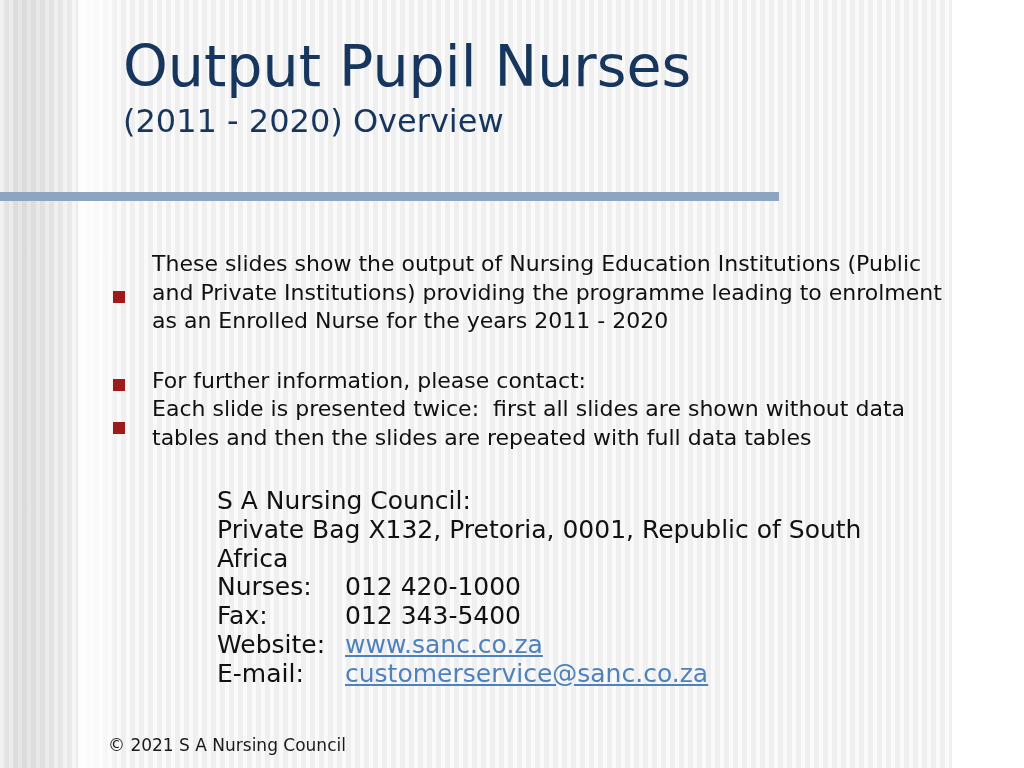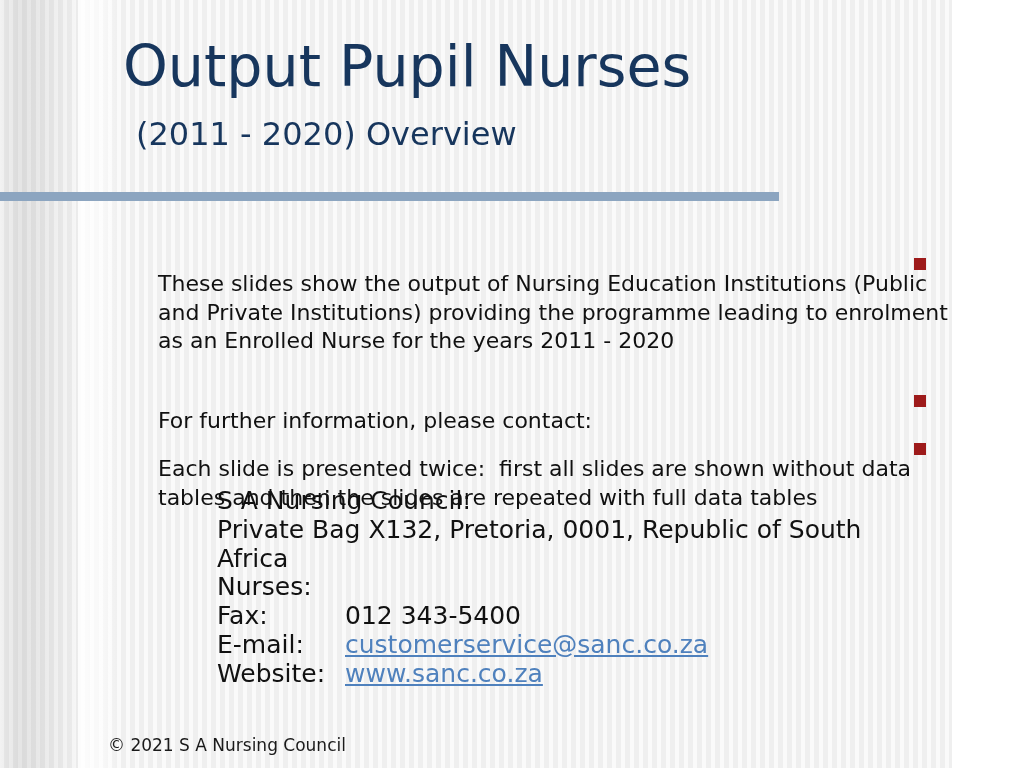--- a/index.html
+++ b/index.html
@@ -50,43 +50,42 @@
   }
   .title {
     margin: 0;
     font-size: 57px;
     line-height: 68px;
     font-weight: normal;
     color: #17365D;
     letter-spacing: 0px;
   }
   .subtitle {
-    margin: 13px;
+    margin: 0;
     font-size: 32px;
     line-height: 42px;
     font-weight: normal;
     color: #17365D;
   }
   .rule {
     position: absolute;
     left: 0; top: 192px;
     width: 779px; height: 9px;
     background: #8CA5C0;
     z-index: 2;
   }
   .bullets {
     position: absolute;
     left: 113px;
     top: 250px;
     width: 840px;
   }
   .bullet-item {
     display: flex;
-    align-items: flex-end;
-    flex-direction: column;
+    align-items: center;
   }
   .bullet-item.mb1 { margin-bottom: 31px; }
   .bullet-item.mb2 { margin-bottom: 33px; }
   .bullet-sq {
     flex: 0 0 auto;
     width: 12px; height: 12px;
     margin-top: 8px;
     margin-right: 27px;
     background: #9E1B1B;
   }
@@ -158,30 +157,31 @@
 
   <div class="contact">
     <div class="contact-row">
       <span>S A Nursing Council:</span>
     </div>
     <div class="contact-row">
       <span>Private Bag X132, Pretoria, 0001, Republic of South Africa</span>
     </div>
     <div class="contact-row">
       <span class="contact-label">Nurses:</span>
+      <span class="contact-value">012 420-1000</span>
     </div>
     <div class="contact-row">
       <span class="contact-label">Fax:</span>
       <span class="contact-value">012 343-5400</span>
     </div>
     <div class="contact-row">
+      <span class="contact-label">Website:</span>
+      <a class="link contact-value" href="#">www.sanc.co.za</a>
+    </div>
+    <div class="contact-row">
       <span class="contact-label">E-mail:</span>
       <a class="link contact-value" href="#">customerservice@sanc.co.za</a>
-    </div>
-    <div class="contact-row">
-      <span class="contact-label">Website:</span>
-      <a class="link contact-value" href="#">www.sanc.co.za</a>
     </div>
   </div>
 
   <div class="footer">© 2021 S A Nursing Council</div>
 
 </div>
 
 </body></html>

